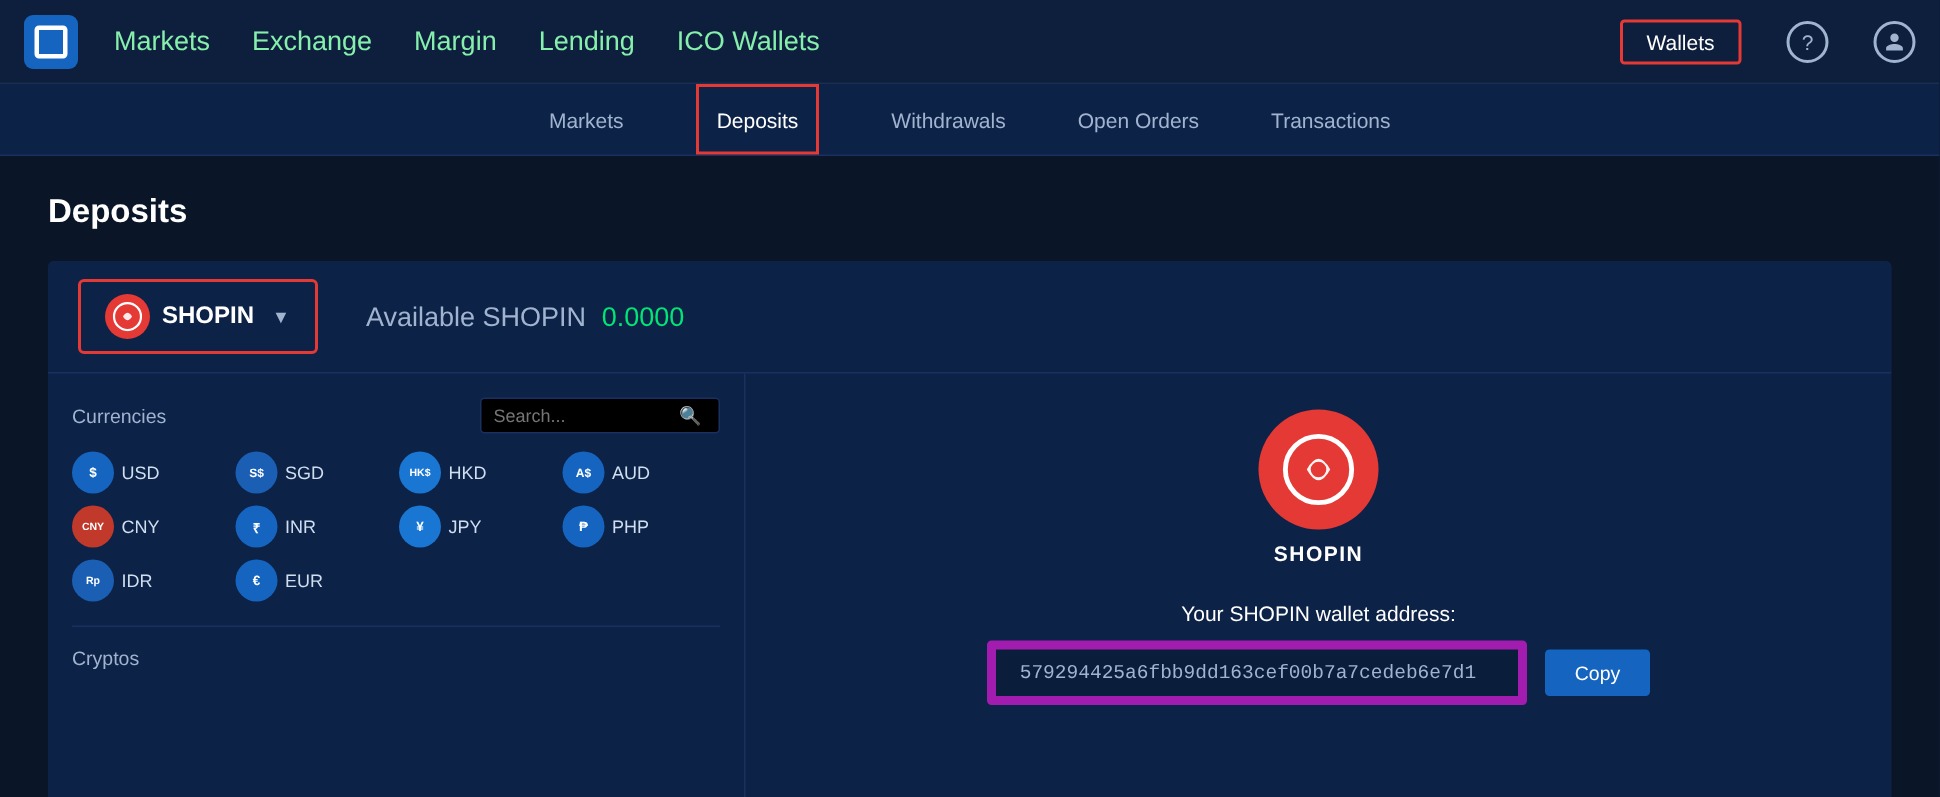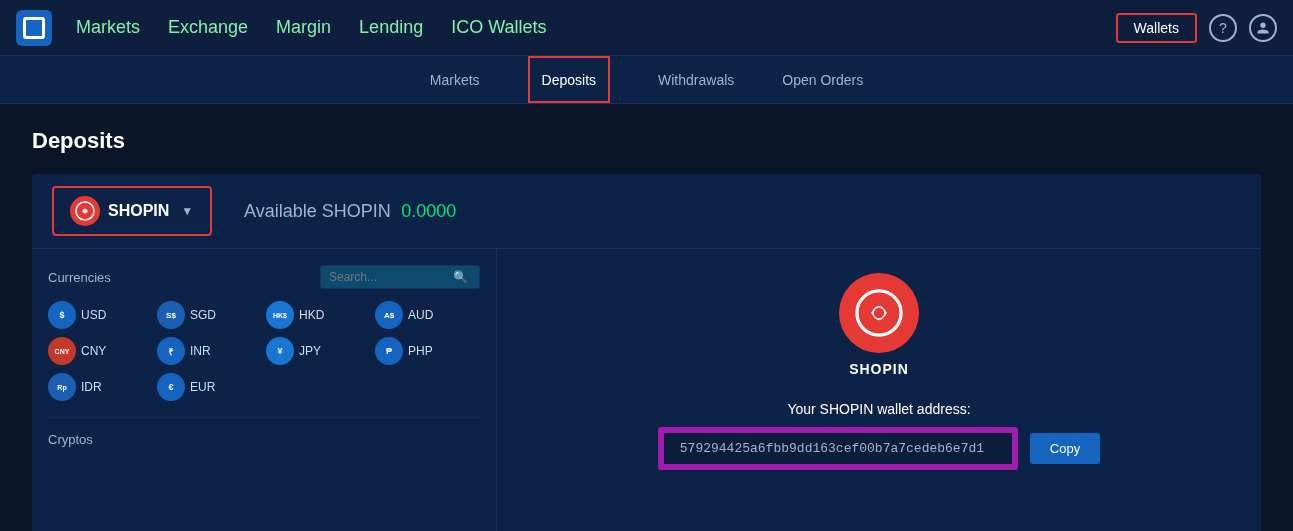--- a/index.html
+++ b/index.html
@@ -43,21 +43,21 @@
     }
     .nav-link {
       color: #86efac;
       font-size: 18px;
       cursor: pointer;
       text-decoration: none;
     }
     .nav-right {
       display: flex;
       align-items: center;
-      gap: 12px;
+      gap: 30px;
     }
     .wallets-btn {
       border: 2px solid #e53935;
       color: #fff;
       background: transparent;
       padding: 5px 16px;
       border-radius: 3px;
       font-size: 14px;
       cursor: pointer;
     }
@@ -185,21 +185,21 @@
       margin-bottom: 12px;
     }
     .section-title {
       color: #a0b4d0;
       font-size: 13px;
       font-weight: 500;
     }
     .search-box {
       display: flex;
       align-items: center;
-      background: #0c4a6e;
+      background: #000000;
       border: 1px solid #1a3060;
       border-radius: 3px;
       padding: 4px 8px;
       gap: 4px;
       width: 160px;
     }
     .search-input {
       background: transparent;
       border: none;
       outline: none;
@@ -344,20 +344,21 @@
         </svg>
     </div>
   </div>
 </nav>
 
 <nav class="sub-nav">
   <span class="sub-nav-item">Markets</span>
   <span class="sub-nav-item active">Deposits</span>
   <span class="sub-nav-item">Withdrawals</span>
   <span class="sub-nav-item">Open Orders</span>
+  <span class="sub-nav-item">Transactions</span>
 </nav>
 
 <div class="main">
   <h1 class="page-title">Deposits</h1>
 
   <div class="deposits-card">
 
     <div class="selector-row">
       <div class="currency-selector">
         <div class="shopin-icon">

